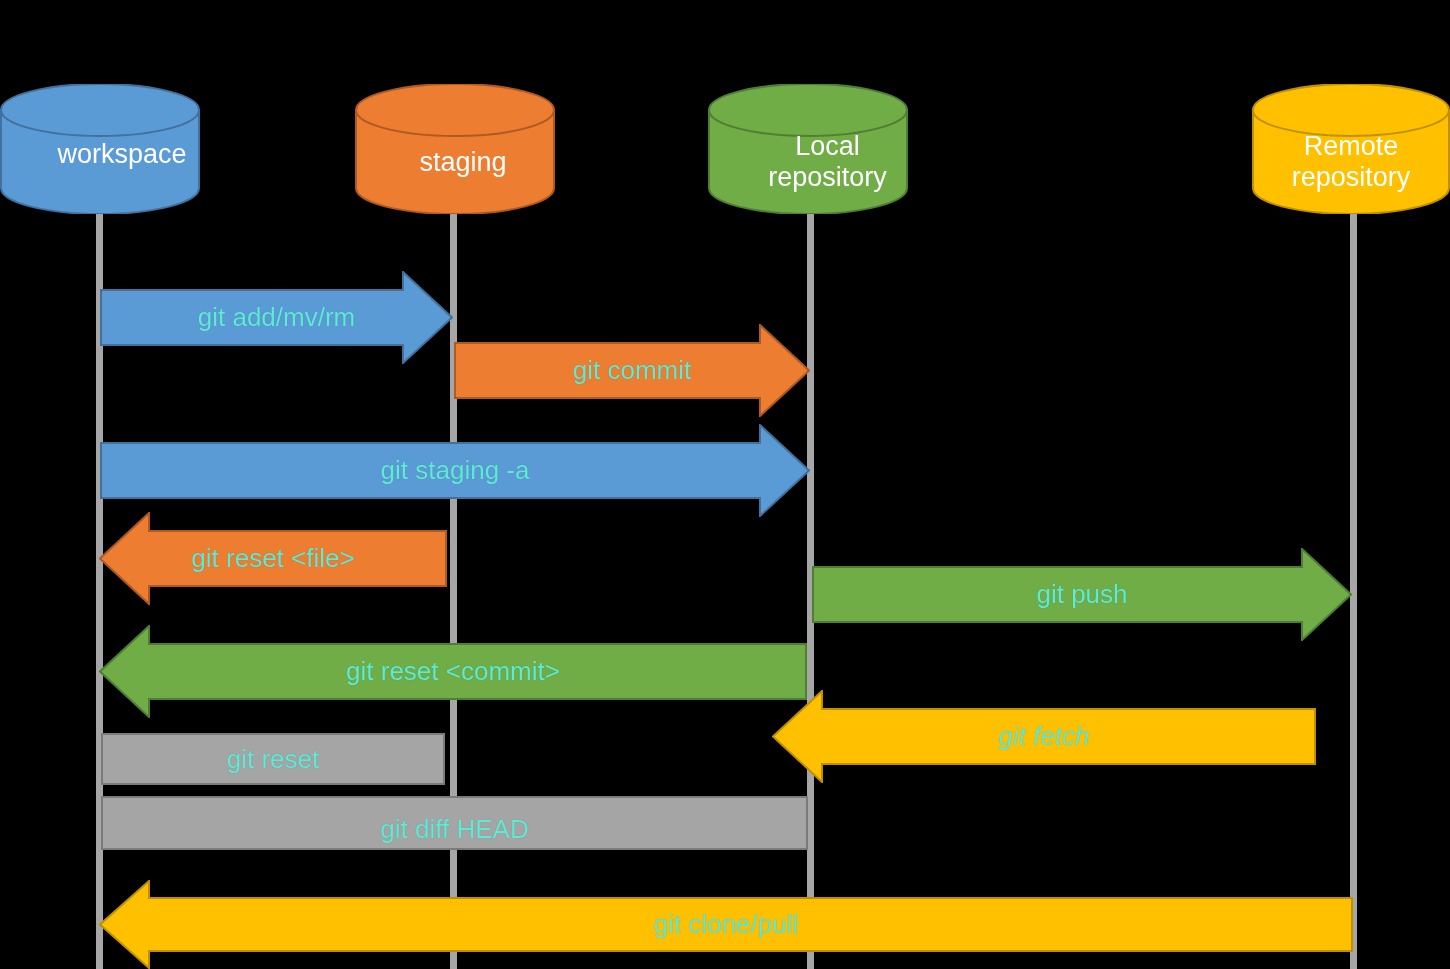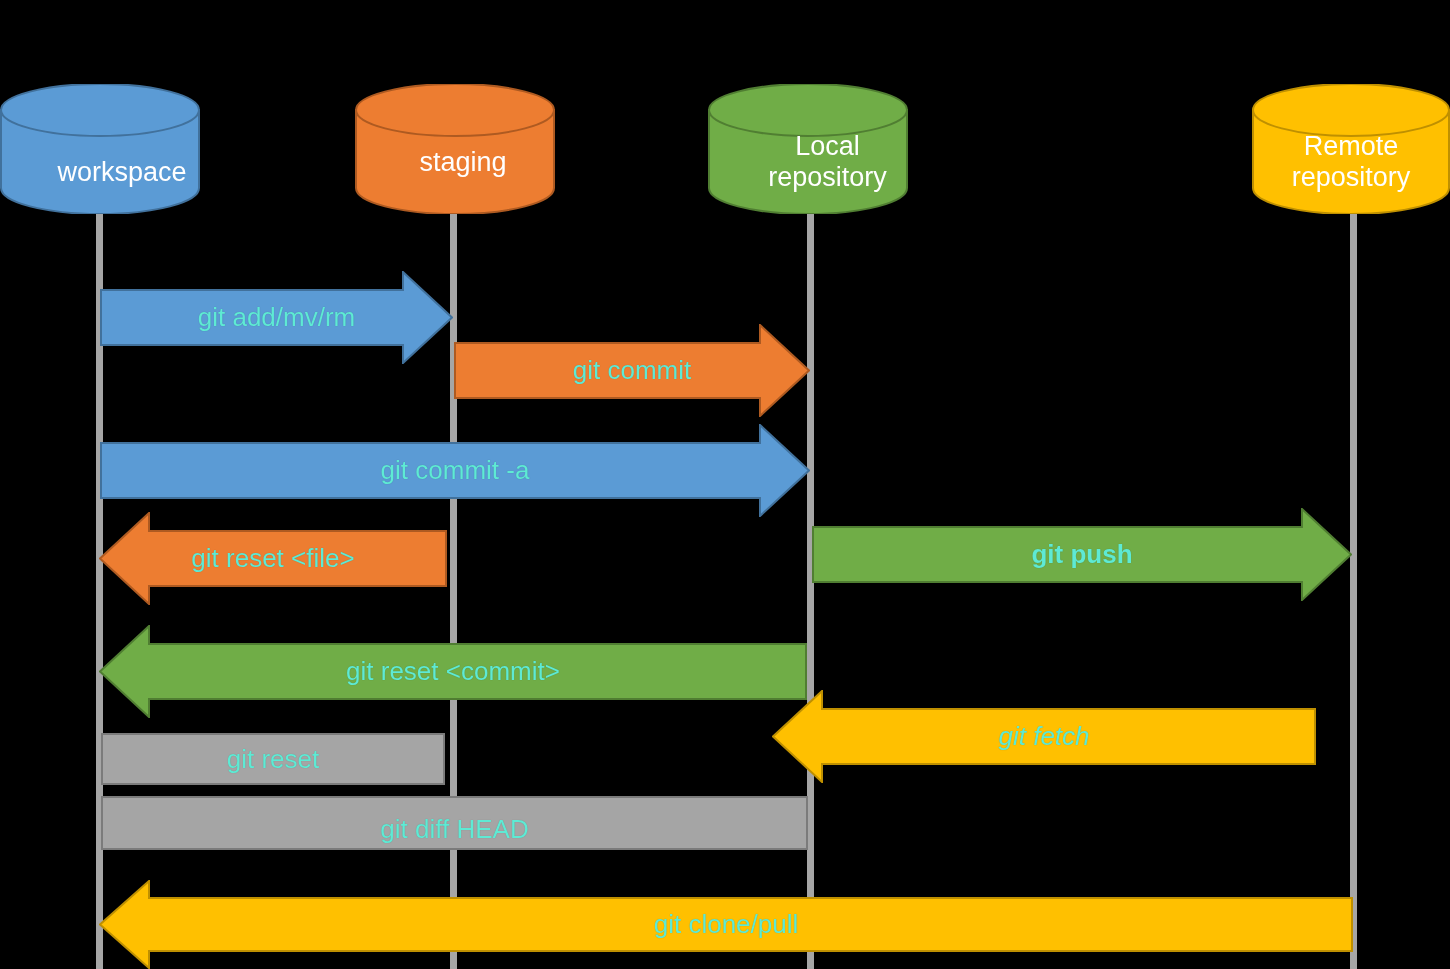--- a/index.html
+++ b/index.html
@@ -36,21 +36,21 @@
 <div id="stage">
     <div class="lifeline" style="left: 96px; top: 205px; height: 764px; background: rgb(166, 166, 166);"></div>
     <div class="lifeline" style="left: 450px; top: 205px; height: 764px; background: rgb(166, 166, 166);"></div>
     <div class="lifeline" style="left: 807px; top: 205px; height: 764px; background: rgb(166, 166, 166);"></div>
     <div class="lifeline" style="left: 1350px; top: 205px; height: 764px; background: rgb(166, 166, 166);"></div>
     <div class="cyl" style="left: 0px; top: 84px; width: 200px; height: 130px;">
       <svg width="200" height="130" viewBox="0 0 200 130">
         <path d="M 1 26 L 1 104 A 99 26 0 0 0 199 104 L 199 26 Z" fill="#5b9bd5" stroke="#41719c" stroke-width="2"></path>
         <ellipse cx="100" cy="26" rx="99" ry="26" fill="#5b9bd5" stroke="#41719c" stroke-width="2"></ellipse>
       </svg>
-      <div class="cyl-label" style="top: 36px; height: 104px; margin-left: 44px;">workspace</div>
+      <div class="cyl-label" style="top: 18px; height: 104px; margin-left: 44px;">workspace</div>
     </div>
     <div class="cyl" style="left: 355px; top: 84px; width: 216px; height: 130px;">
       <svg width="200" height="130" viewBox="0 0 200 130">
         <path d="M 1 26 L 1 104 A 99 26 0 0 0 199 104 L 199 26 Z" fill="#ed7d31" stroke="#ae5a21" stroke-width="2"></path>
         <ellipse cx="100" cy="26" rx="99" ry="26" fill="#ed7d31" stroke="#ae5a21" stroke-width="2"></ellipse>
       </svg>
       <div class="cyl-label" style="top: 26px; height: 104px;">staging</div>
     </div>
     <div class="cyl" style="left: 708px; top: 84px; width: 200px; height: 130px;">
       <svg width="200" height="130" viewBox="0 0 200 130">
@@ -77,29 +77,29 @@
     <div class="flow" style="left: 454px; top: 324px; width: 356px; height: 93px;">
       <svg width="356" height="93" viewBox="0 0 356 93">
         <path d="M 1 19 L 306 19 L 306 1 L 355 46.5 L 306 92 L 306 74 L 1 74 Z" fill="#ed7d31" stroke="#ae5a21" stroke-width="2" stroke-linejoin="miter"></path>
       </svg>
       <div class="flow-label">git commit</div>
     </div>
     <div class="flow" style="left: 100px; top: 424px; width: 710px; height: 93px;">
       <svg width="710" height="93" viewBox="0 0 710 93">
         <path d="M 1 19 L 660 19 L 660 1 L 709 46.5 L 660 92 L 660 74 L 1 74 Z" fill="#5b9bd5" stroke="#41719c" stroke-width="2" stroke-linejoin="miter"></path>
       </svg>
-      <div class="flow-label">git commit -a</div>
+      <div class="flow-label">git staging -a</div>
     </div>
     <div class="flow" style="left: 99px; top: 512px; width: 348px; height: 93px;">
       <svg width="348" height="93" viewBox="0 0 348 93">
         <path d="M 347 19 L 50 19 L 50 1 L 1 46.5 L 50 92 L 50 74 L 347 74 Z" fill="#ed7d31" stroke="#ae5a21" stroke-width="2" stroke-linejoin="miter"></path>
       </svg>
       <div class="flow-label">git reset &lt;file&gt;</div>
     </div>
-    <div class="flow" style="left: 812px; top: 508px; width: 540px; height: 93px; font-weight: bold;">
+    <div class="flow" style="left: 812px; top: 548px; width: 540px; height: 93px;">
       <svg width="540" height="93" viewBox="0 0 540 93">
         <path d="M 1 19 L 490 19 L 490 1 L 539 46.5 L 490 92 L 490 74 L 1 74 Z" fill="#70ad47" stroke="#507e32" stroke-width="2" stroke-linejoin="miter"></path>
       </svg>
       <div class="flow-label">git push</div>
     </div>
     <div class="flow" style="left: 99px; top: 625px; width: 708px; height: 93px;">
       <svg width="708" height="93" viewBox="0 0 708 93">
         <path d="M 707 19 L 50 19 L 50 1 L 1 46.5 L 50 92 L 50 74 L 707 74 Z" fill="#70ad47" stroke="#507e32" stroke-width="2" stroke-linejoin="miter"></path>
       </svg>
       <div class="flow-label">git reset &lt;commit&gt;</div>

